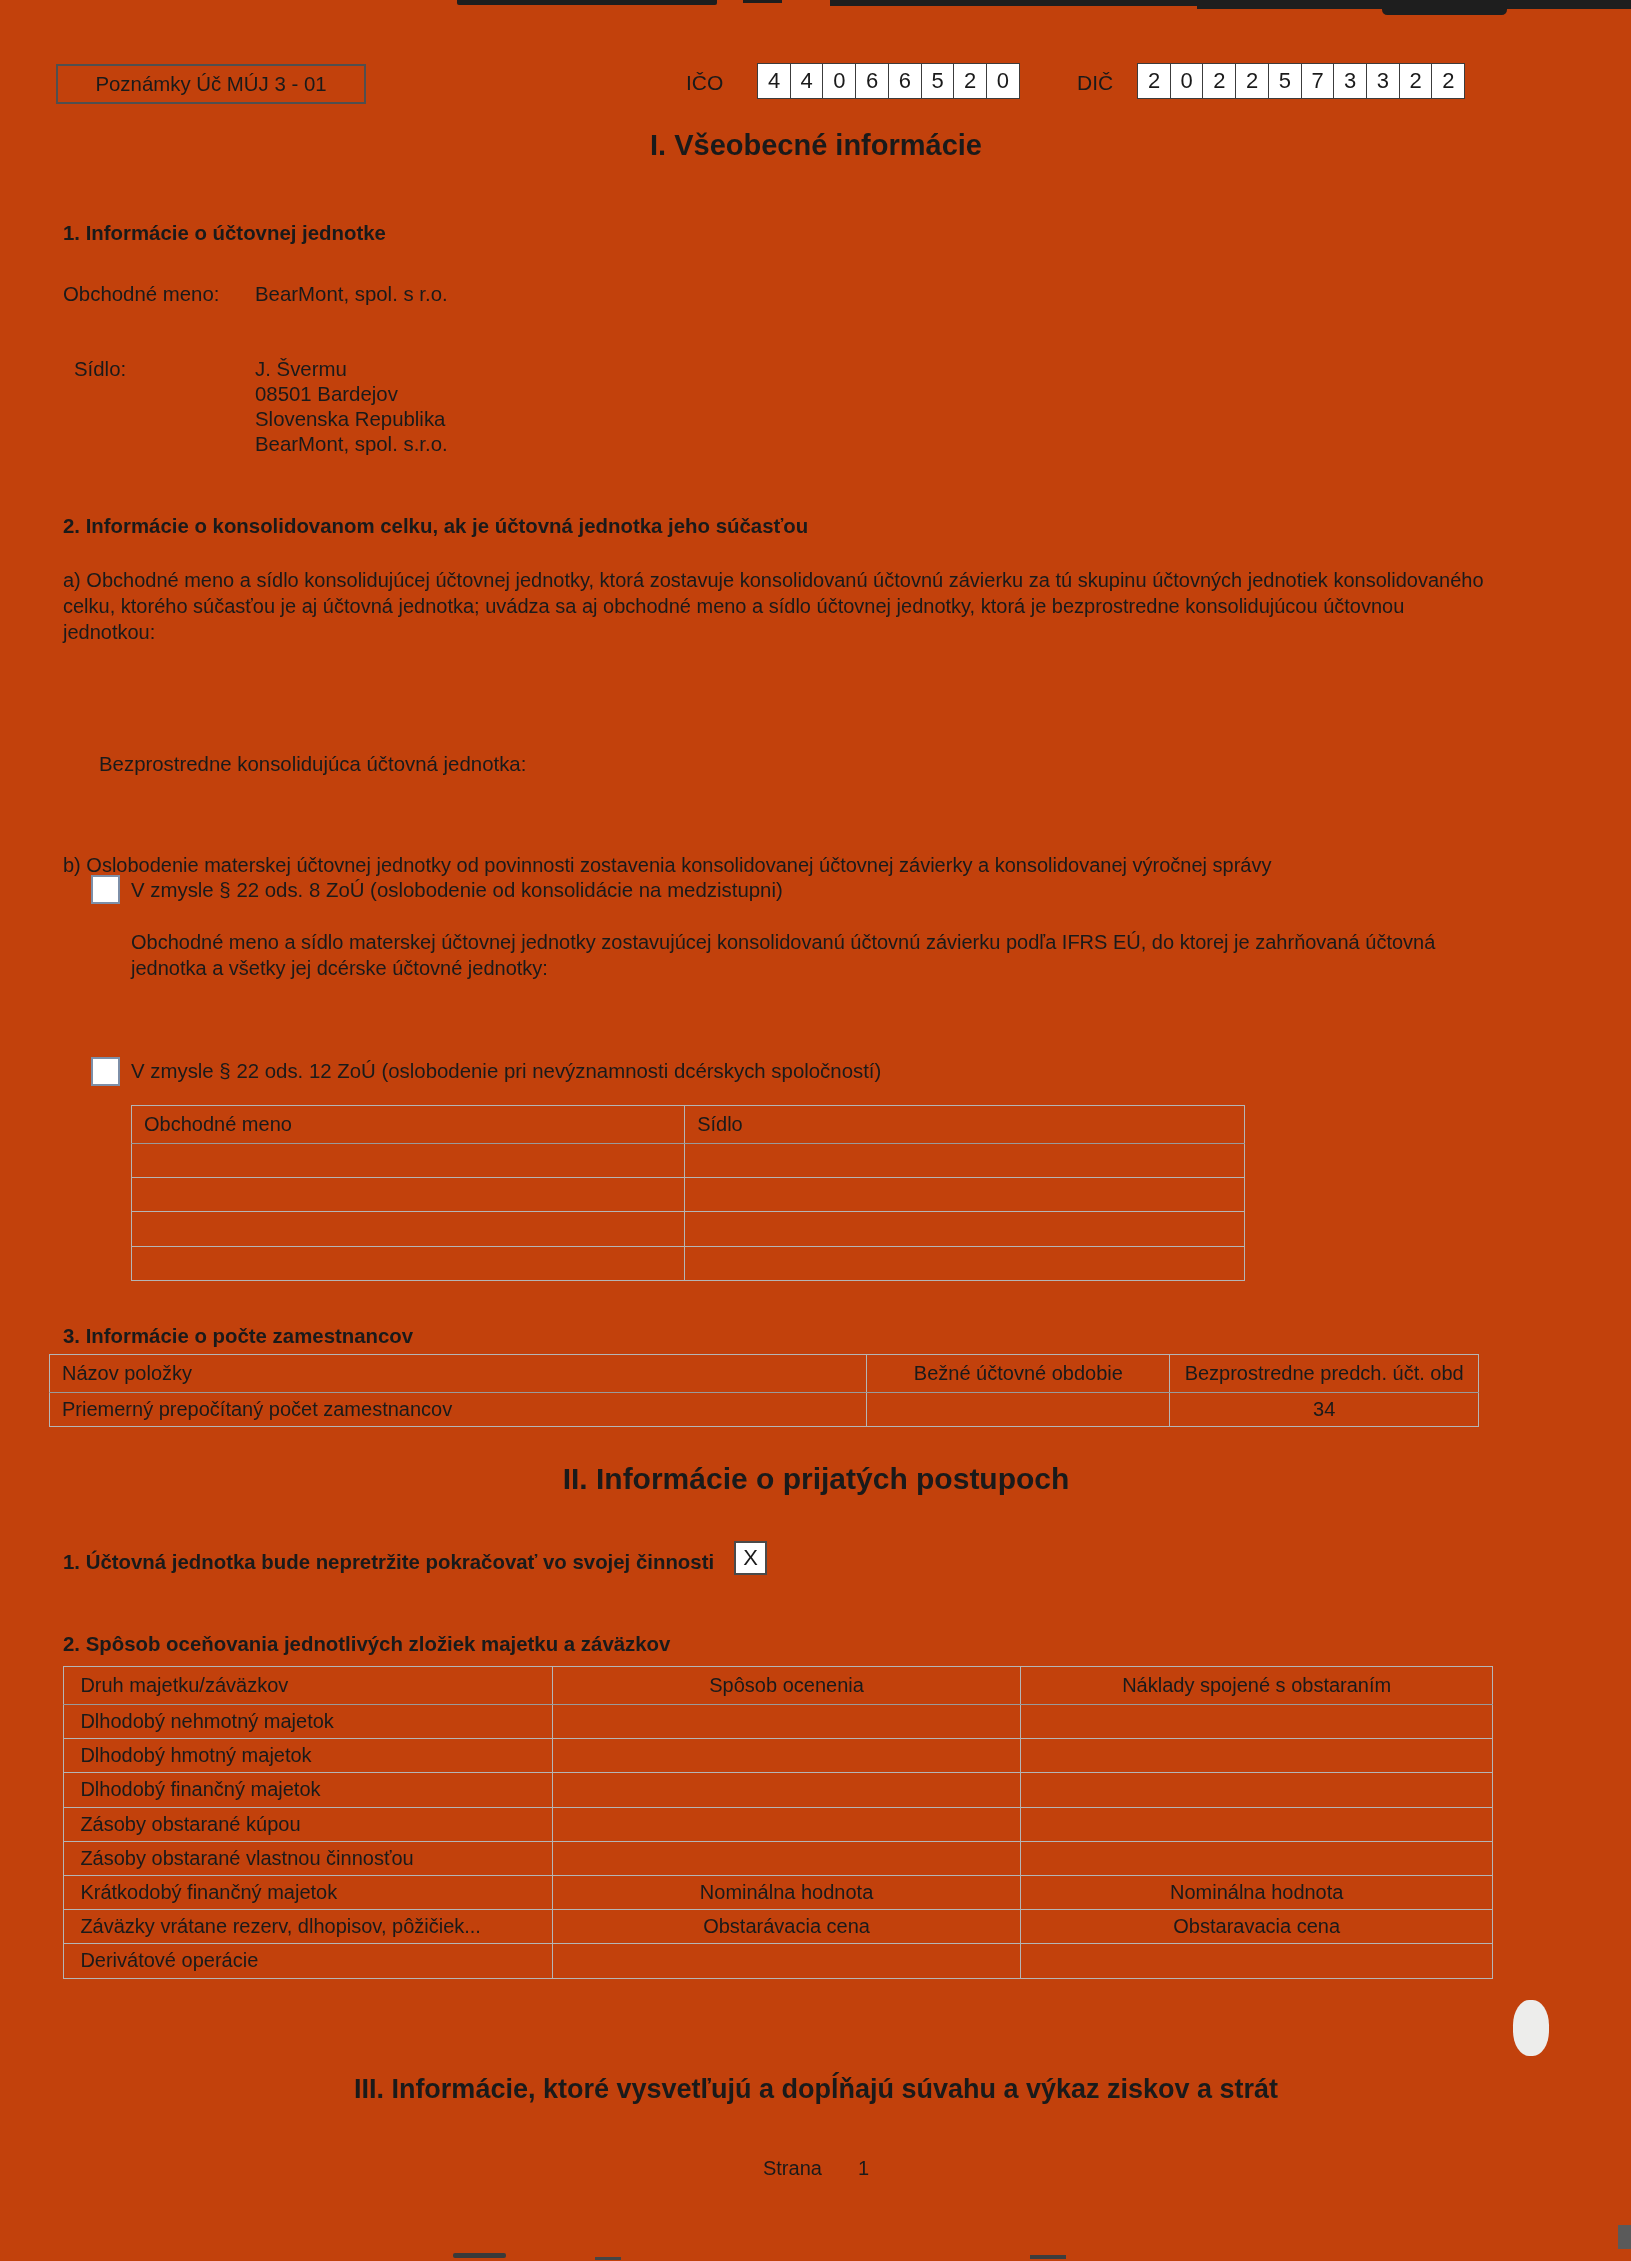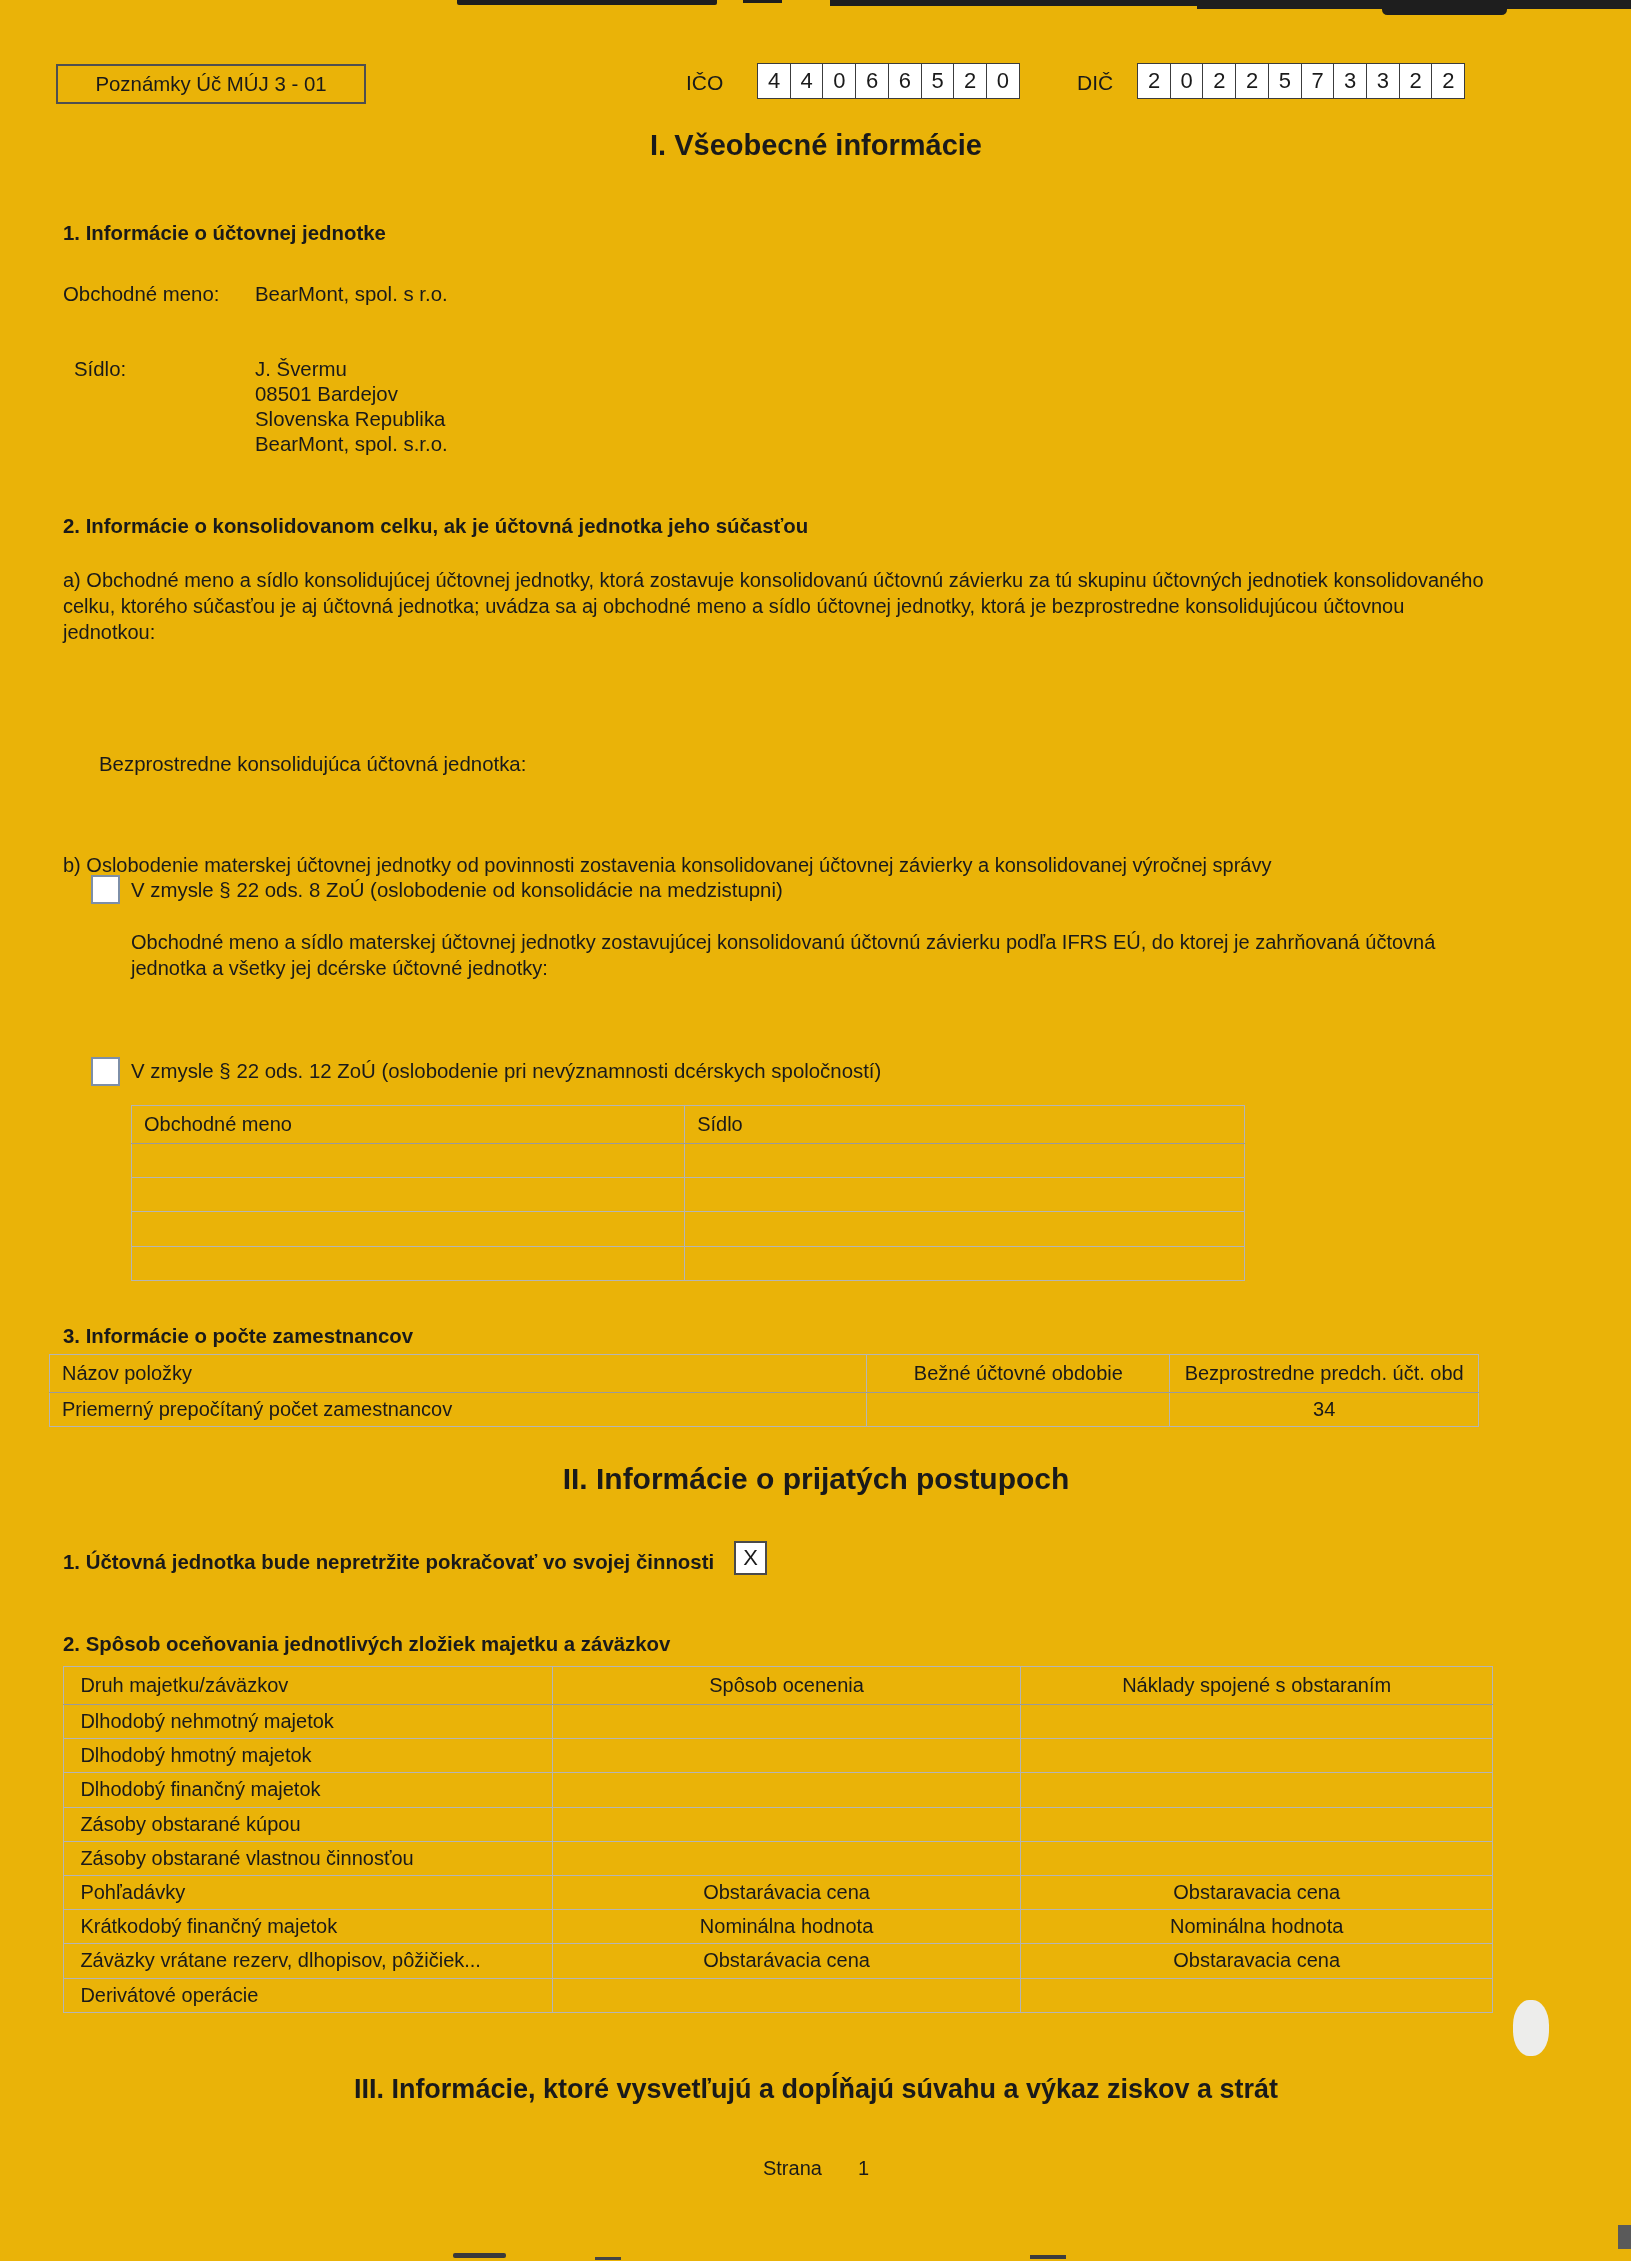--- a/index.html
+++ b/index.html
@@ -1,20 +1,20 @@
 <!DOCTYPE html>
 <html style="font-size:10.5px"><head>
 <meta charset="utf-8">
 <style>
   html, body { margin:0; padding:0; background:#ffffff; }
   .page {
     position:relative;
     width:1632px;
     height:2261px;
-    background:#eab308;
+    background:#c2410c;
     font-family:"Liberation Sans", sans-serif;
     color:#1a1a1a;
     overflow:hidden;
   }
   .abs { position:absolute; }
   .txt { font-size:20.4px; line-height:25px; }
   .small { font-size:20px; line-height:26px; }
   .bold { font-weight:bold; }
   .center { text-align:center; width:100%; }
 
@@ -242,25 +242,20 @@
         <td style="padding-left:16.4px;">Zásoby obstarané kúpou</td>
         <td class="cellc"></td>
         <td class="cellc"></td>
       </tr>
       <tr>
         <td style="padding-left:16.4px;">Zásoby obstarané  vlastnou činnosťou</td>
         <td class="cellc"></td>
         <td class="cellc"></td>
       </tr>
       <tr>
-        <td style="padding-left:16.4px;">Pohľadávky</td>
-        <td class="cellc">Obstarávacia cena</td>
-        <td class="cellc">Obstaravacia cena</td>
-      </tr>
-      <tr>
         <td style="padding-left:16.4px;">Krátkodobý finančný majetok</td>
         <td class="cellc">Nominálna hodnota</td>
         <td class="cellc">Nominálna hodnota</td>
       </tr>
       <tr>
         <td style="padding-left:16.4px;">Záväzky vrátane rezerv, dlhopisov, pôžičiek...</td>
         <td class="cellc">Obstarávacia cena</td>
         <td class="cellc">Obstaravacia cena</td>
       </tr>
       <tr>

